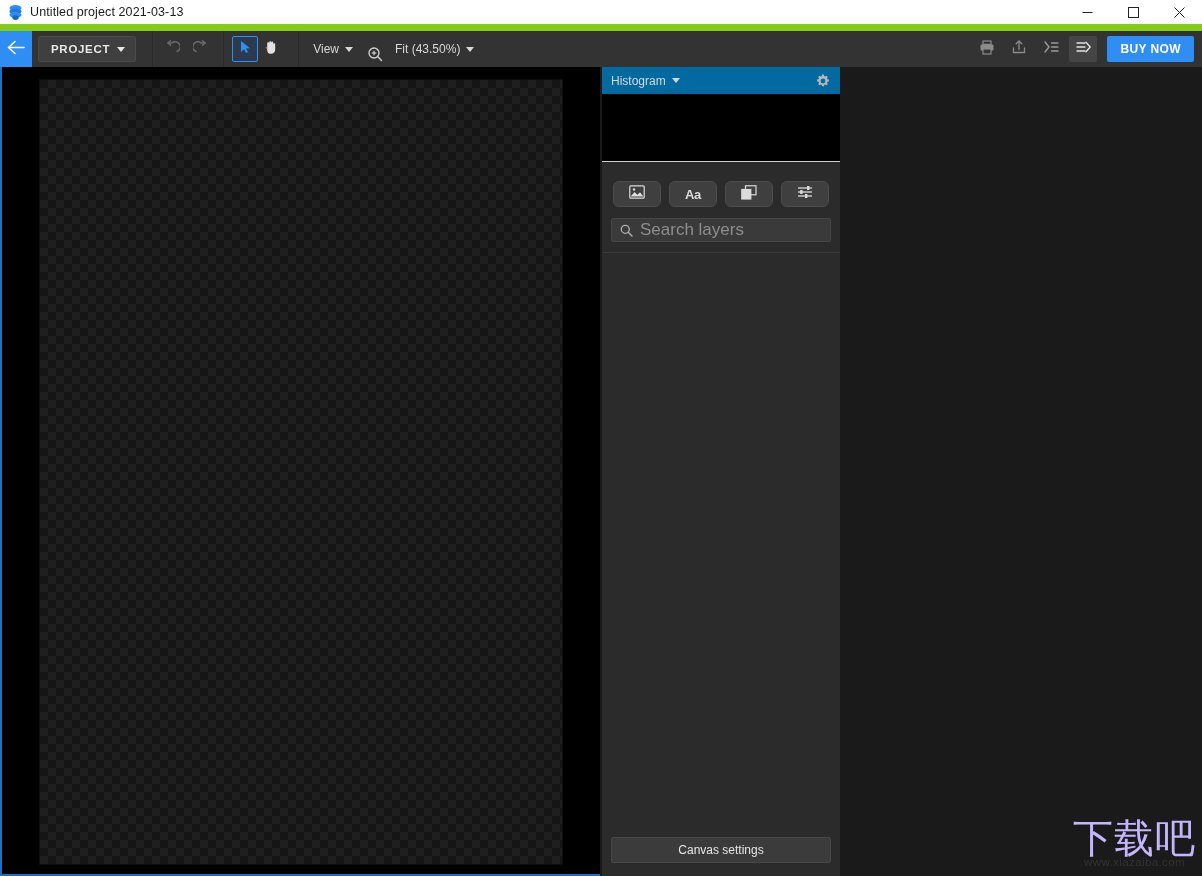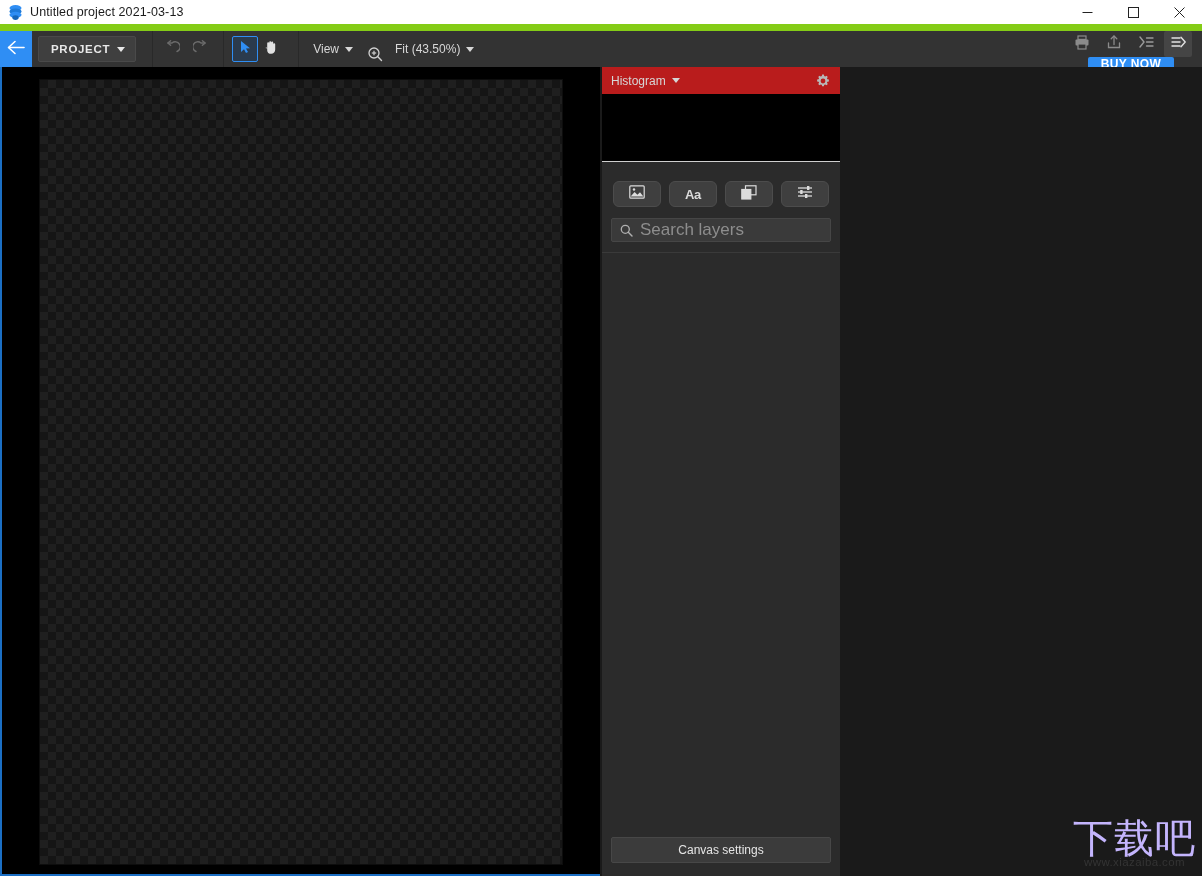--- a/index.html
+++ b/index.html
@@ -78,21 +78,21 @@
   }
 
   .caret {
     width: 0; height: 0;
     border-left: 4px solid transparent;
     border-right: 4px solid transparent;
     border-top: 5px solid currentColor;
   }
 
   #toolbar-right {
-    margin-left: auto; display: flex; align-items: center; height: 36px; flex-direction: column;
+    margin-left: auto; display: flex; align-items: center; height: 36px;
   }
   #right-icons { display: flex; align-items: center; gap: 4px; padding-right: 10px; }
   .ri-btn {
     width: 28px; height: 26px;
     display: flex; align-items: center; justify-content: center;
     border-radius: 2px; cursor: pointer;
   }
   .ri-btn.selected { background: #454545; }
   #buy-now {
     height: 26px; padding: 0 13px; margin-right: 8px;
@@ -125,21 +125,21 @@
   
   #right-panel {
     position: absolute; top: 67px; left: 602px;
     width: 238px; height: 809px;
     background: #2b2b2b;
     display: flex; flex-direction: column;
   }
   #panel-header {
     height: 27px; flex: 0 0 27px;
     display: flex; align-items: center; padding: 0 8px 0 9px;
-    background: #b91c1c;
+    background: #0369a1;
   }
   #hist-title {
     color: #d6d6d6; font-size: 12px;
   }
   #hist-caret { margin-left: 6px; color: #d6d6d6; }
   #gear-btn { margin-left: auto; cursor: pointer; width: 18px; height: 18px;
     display:flex; align-items:center; justify-content:center; }
 
   #histogram-display {
     margin: 0 0 0 0;

